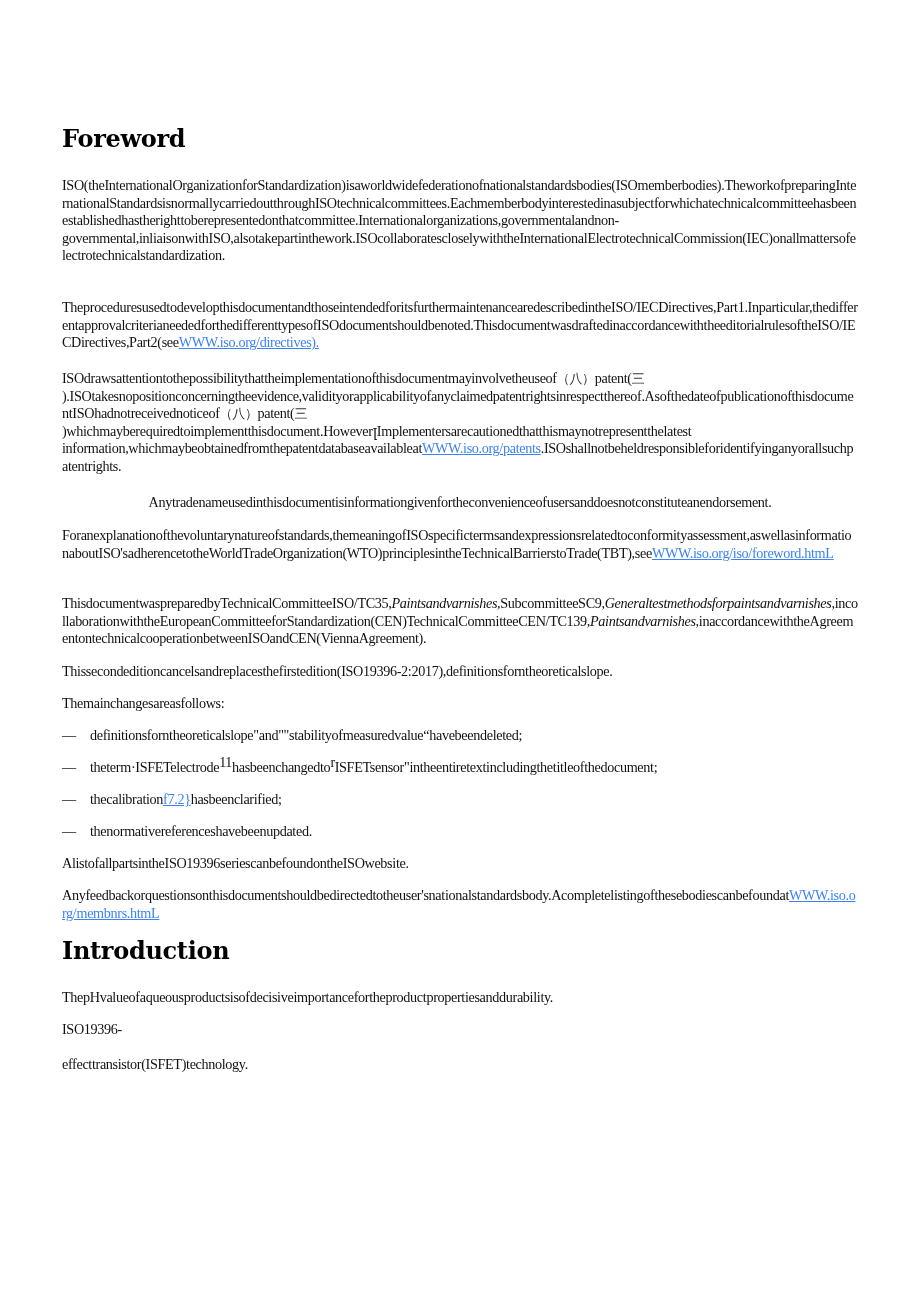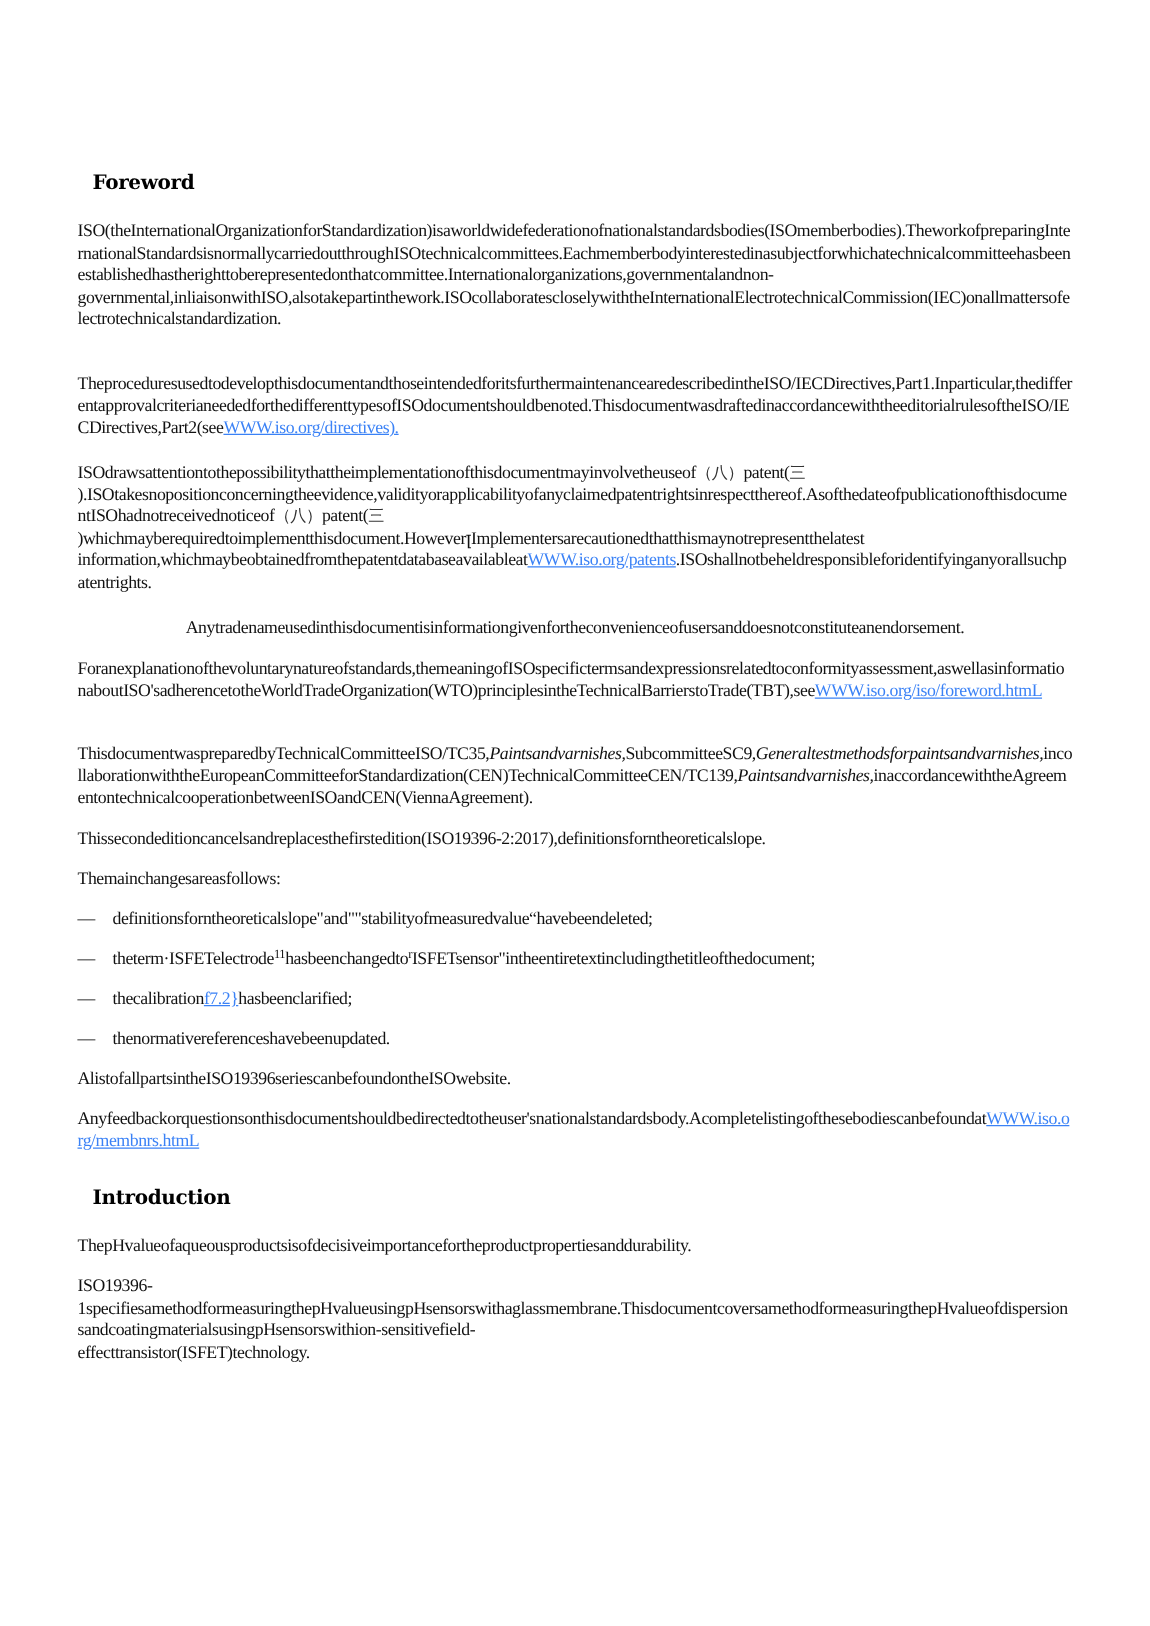--- a/index.html
+++ b/index.html
@@ -17,43 +17,43 @@
     }
     .page {
       position: absolute;
       left: 62px;
       top: 0;
       width: 796px;
     }
     h1 {
       position: absolute;
       left: 0;
-      margin: 12px;
+      margin: 0;
       font-family: "DejaVu Serif", "Liberation Serif", serif;
       font-weight: bold;
-      font-size: 16px;
+      font-size: 24px;
       letter-spacing: -0.3px;
       color: #000000;
     }
     .para {
       position: absolute;
       left: 0;
       width: 796px;
       margin: 0;
       font-size: 14.2px;
       line-height: 17.6px;
       letter-spacing: -0.35px;
       word-break: break-all;
     }
     a.link {
       color: #3b82f6;
       text-decoration: underline;
     }
     i { font-style: italic; }
-    sup { font-size: 10px; vertical-align: 5px; line-height: 0; }
+    sup { font-size: 14px; vertical-align: 5px; line-height: 0; }
     .li {
       position: absolute;
       left: 0;
       width: 796px;
       font-size: 14.2px;
       line-height: 17.6px;
       letter-spacing: -0.35px;
       white-space: nowrap;
     }
     .li .dash {
@@ -98,15 +98,15 @@
   <div class="li" style="top:823px;"><span class="dash">—</span><span>thenormativereferenceshavebeenupdated.</span></div>
 
   <p class="para" style="top:855px;">AlistofallpartsintheISO19396seriescanbefoundontheISOwebsite.</p>
 
   <p class="para" style="top:887px;"><span>Anyfeedbackorquestionsonthisdocumentshouldbedirectedtotheuser'snationalstandardsbody.Acompletelistingofthesebodiescanbefoundat</span><a class="link">WWW.iso.org/membnrs.htmL</a></p>
 
   <h1 style="top:936px;">Introduction</h1>
 
   <p class="para" style="top:989px;">ThepHvalueofaqueousproductsisofdecisiveimportancefortheproductpropertiesanddurability.</p>
 
-  <p class="para" style="top:1021px;"><span>ISO19396-</span><br><span>1specifiesamethodformeasuringthepHvalueusingpHsensorswithaglassmembrane.ThisdocumentcoversamethodformeasuringthepHvalueofdispersionsandcoatingmaterialsusingpHsensorswithion-sensitivefield-</span><br><span>effecttransistor(ISFET)technology.</span></p>
+  <p class="para" style="top:1021px;"><span>ISO19396-</span><br><br><span>effecttransistor(ISFET)technology.</span></p>
 
 </div>
 
 </body></html>

